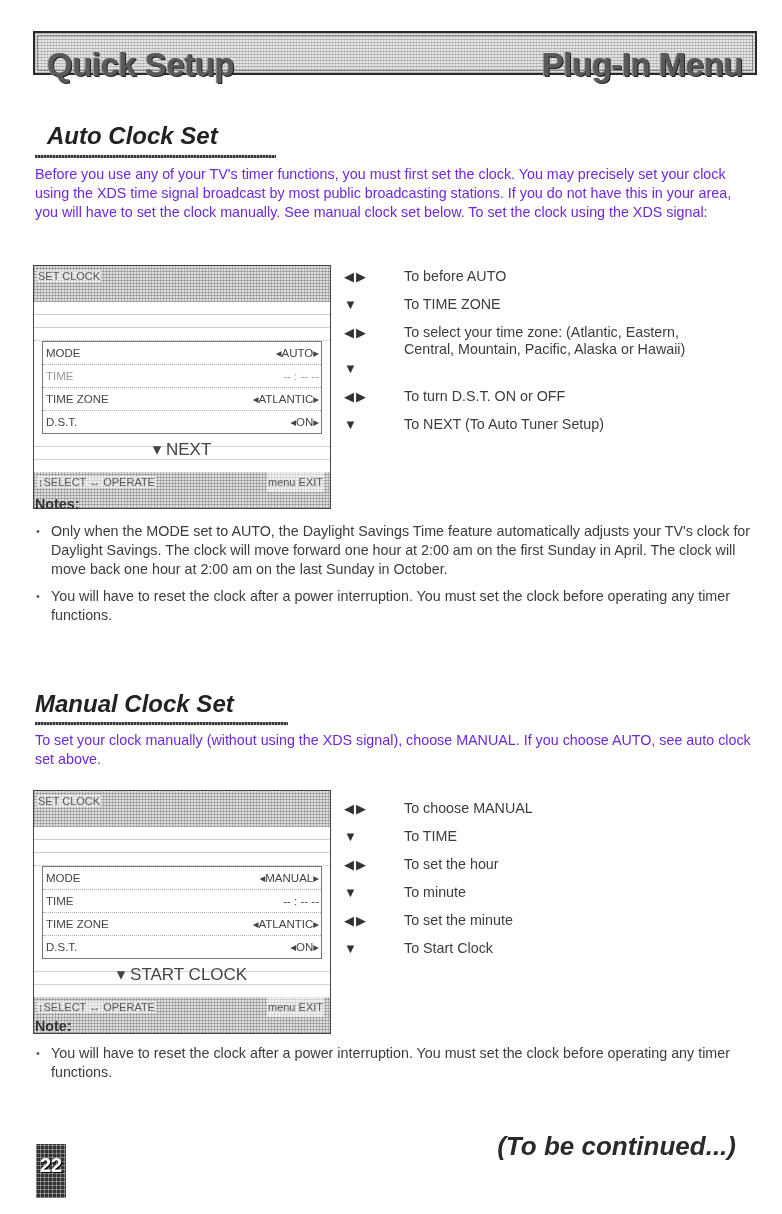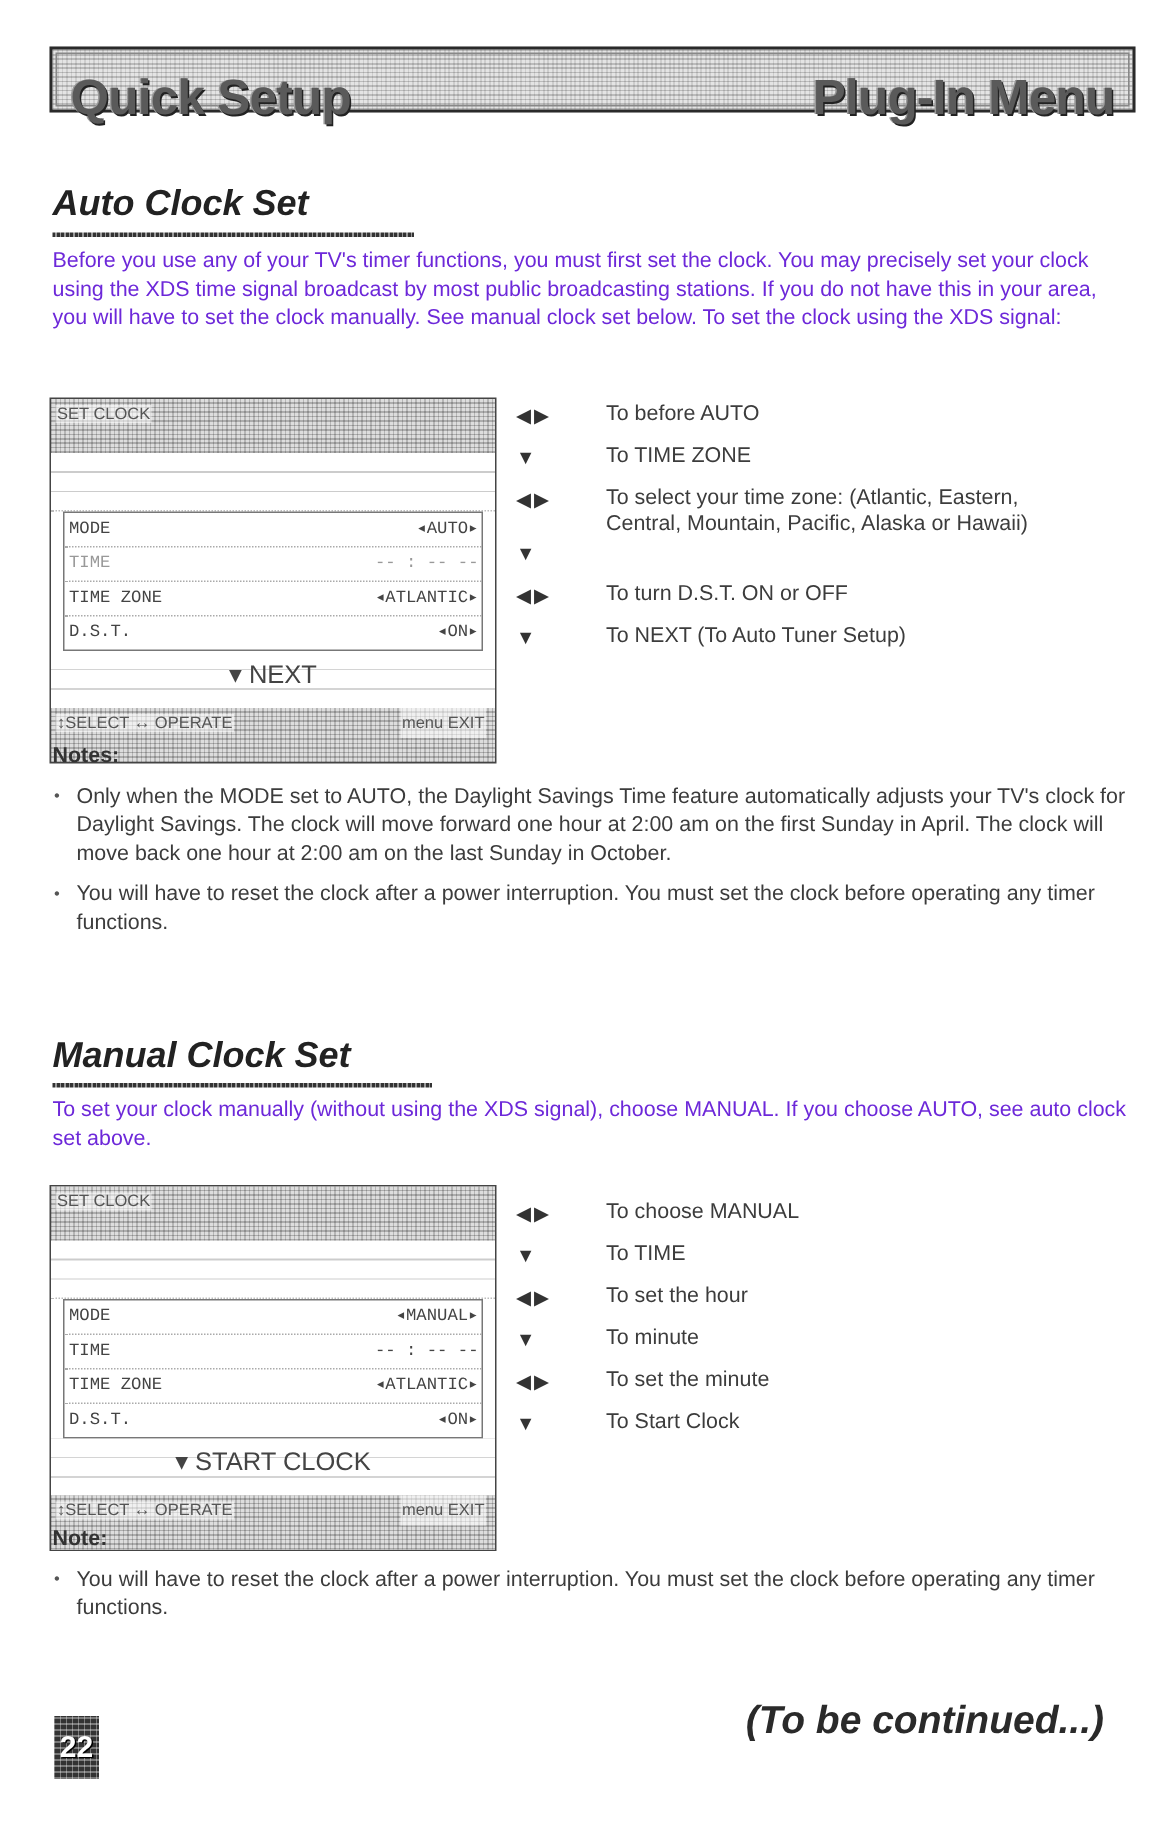--- a/index.html
+++ b/index.html
@@ -27,54 +27,54 @@
   .osd-head, .osd-foot { height: 36px; position: relative; font-size: 11px; color: #555; line-height: 20px; padding-left: 3px;
                          background-color: #ddd;
                          background-image: repeating-linear-gradient(0deg, rgba(0,0,0,0.22) 0 1px, transparent 1px 3px),
                                            repeating-linear-gradient(90deg, rgba(0,0,0,0.18) 0 1px, transparent 1px 3px); }
   .osd-head span, .osd-foot span { background: rgba(255,255,255,0.55); padding: 0 1px; }
   .osd-foot .exit { position: absolute; right: 6px; top: 0; }
   .osd-dots { height: 38px; border-bottom: 1px dotted #bbb;
               background-image: repeating-linear-gradient(0deg, transparent 0 12px, #ccc 12px 13px); }
   .osd-rows { margin: 0 8px 0 8px; border: 1px solid #777; border-left: 1px solid #777; border-right: 1px solid #777; }
   .osd-row { height: 22px; line-height: 22px; font-size: 11.5px; color: #444; display: flex; justify-content: space-between;
-             padding: 0 2px 0 3px; border-bottom: 1px dotted #aaa; font-family: Liberation Mono, monospace; }
+             padding: 0 2px 0 3px; border-bottom: 1px dotted #aaa; }
   .osd-row:last-child { border-bottom: none; }
   .osd-row.dim { color: #999; }
   .osd-next { height: 38px; line-height: 32px; text-align: center; font-size: 17px; color: #444;
               background-image: repeating-linear-gradient(0deg, transparent 0 12px, #d4d4d4 12px 13px); }
 
   .instr { position: absolute; left: 344px; width: 420px; font-size: 14.3px; color: #3c3c3c; }
   .instr-row { display: flex; line-height: 17px; }
   .instr-icon { width: 60px; flex: none; font-size: 13px; color: #333; letter-spacing: 2px; }
   .instr-text { flex: 1; }
 
   .notes-head { position: absolute; left: 35px; font-size: 14.3px; font-weight: bold; color: #333; }
   .bullets { position: absolute; left: 35px; width: 720px; font-size: 14.3px; line-height: 19px; color: #3c3c3c; margin: 0; padding: 0; list-style: none; }
   .bullets li { position: relative; padding-left: 16px; margin-bottom: 8px; }
   .bullets li::before { content: "•"; position: absolute; left: 1px; top: 0; color: #555; font-size: 11px; }
 
   .continued { position: absolute; right: 46px; top: 1131px; font-size: 26px; font-weight: bold; font-style: italic; color: #2a2a2a; }
 
-  .pagenum { position: absolute; left: 36px; top: 1144px; width: 30px; height: 42px; color: #fff; font-weight: bold; font-size: 20px;
+  .pagenum { position: absolute; left: 36px; top: 1144px; width: 30px; height: 54px; color: #fff; font-weight: bold; font-size: 20px;
              text-align: center; line-height: 42px; background-color: #333;
              background-image: repeating-linear-gradient(0deg, rgba(255,255,255,0.35) 0 1px, transparent 1px 4px),
                                repeating-linear-gradient(90deg, rgba(255,255,255,0.35) 0 1px, transparent 1px 4px);
              text-shadow: 1px 1px 0 #000; }
 </style>
 </head>
 <body>
 
 <div class="banner">
   <div class="inner"></div>
   <div class="banner-title banner-left">Quick Setup</div>
   <div class="banner-title banner-right">Plug-In Menu</div>
 </div>
 
-<div class="section-title" style="top:122px;">Auto Clock Set</div>
+<div class="section-title" style="top:122px;margin-left:12px;">Auto Clock Set</div>
 <div class="section-rule" style="top:155px; width:241px;"></div>
 <div class="para" style="top:165px;">Before you use any of your TV's timer functions, you must first set the clock. You may precisely set your clock using the XDS time signal broadcast by most public broadcasting stations. If you do not have this in your area, you will have to set the clock manually. See manual clock set below. To set the clock using the XDS signal:</div>
 
 <div class="osd" style="top:265px;">
   <div class="osd-head"><span>SET CLOCK</span></div>
   <div class="osd-dots"></div>
   <div class="osd-rows">
     <div class="osd-row">
         <span>MODE</span>
         <span>◂AUTO▸</span>

